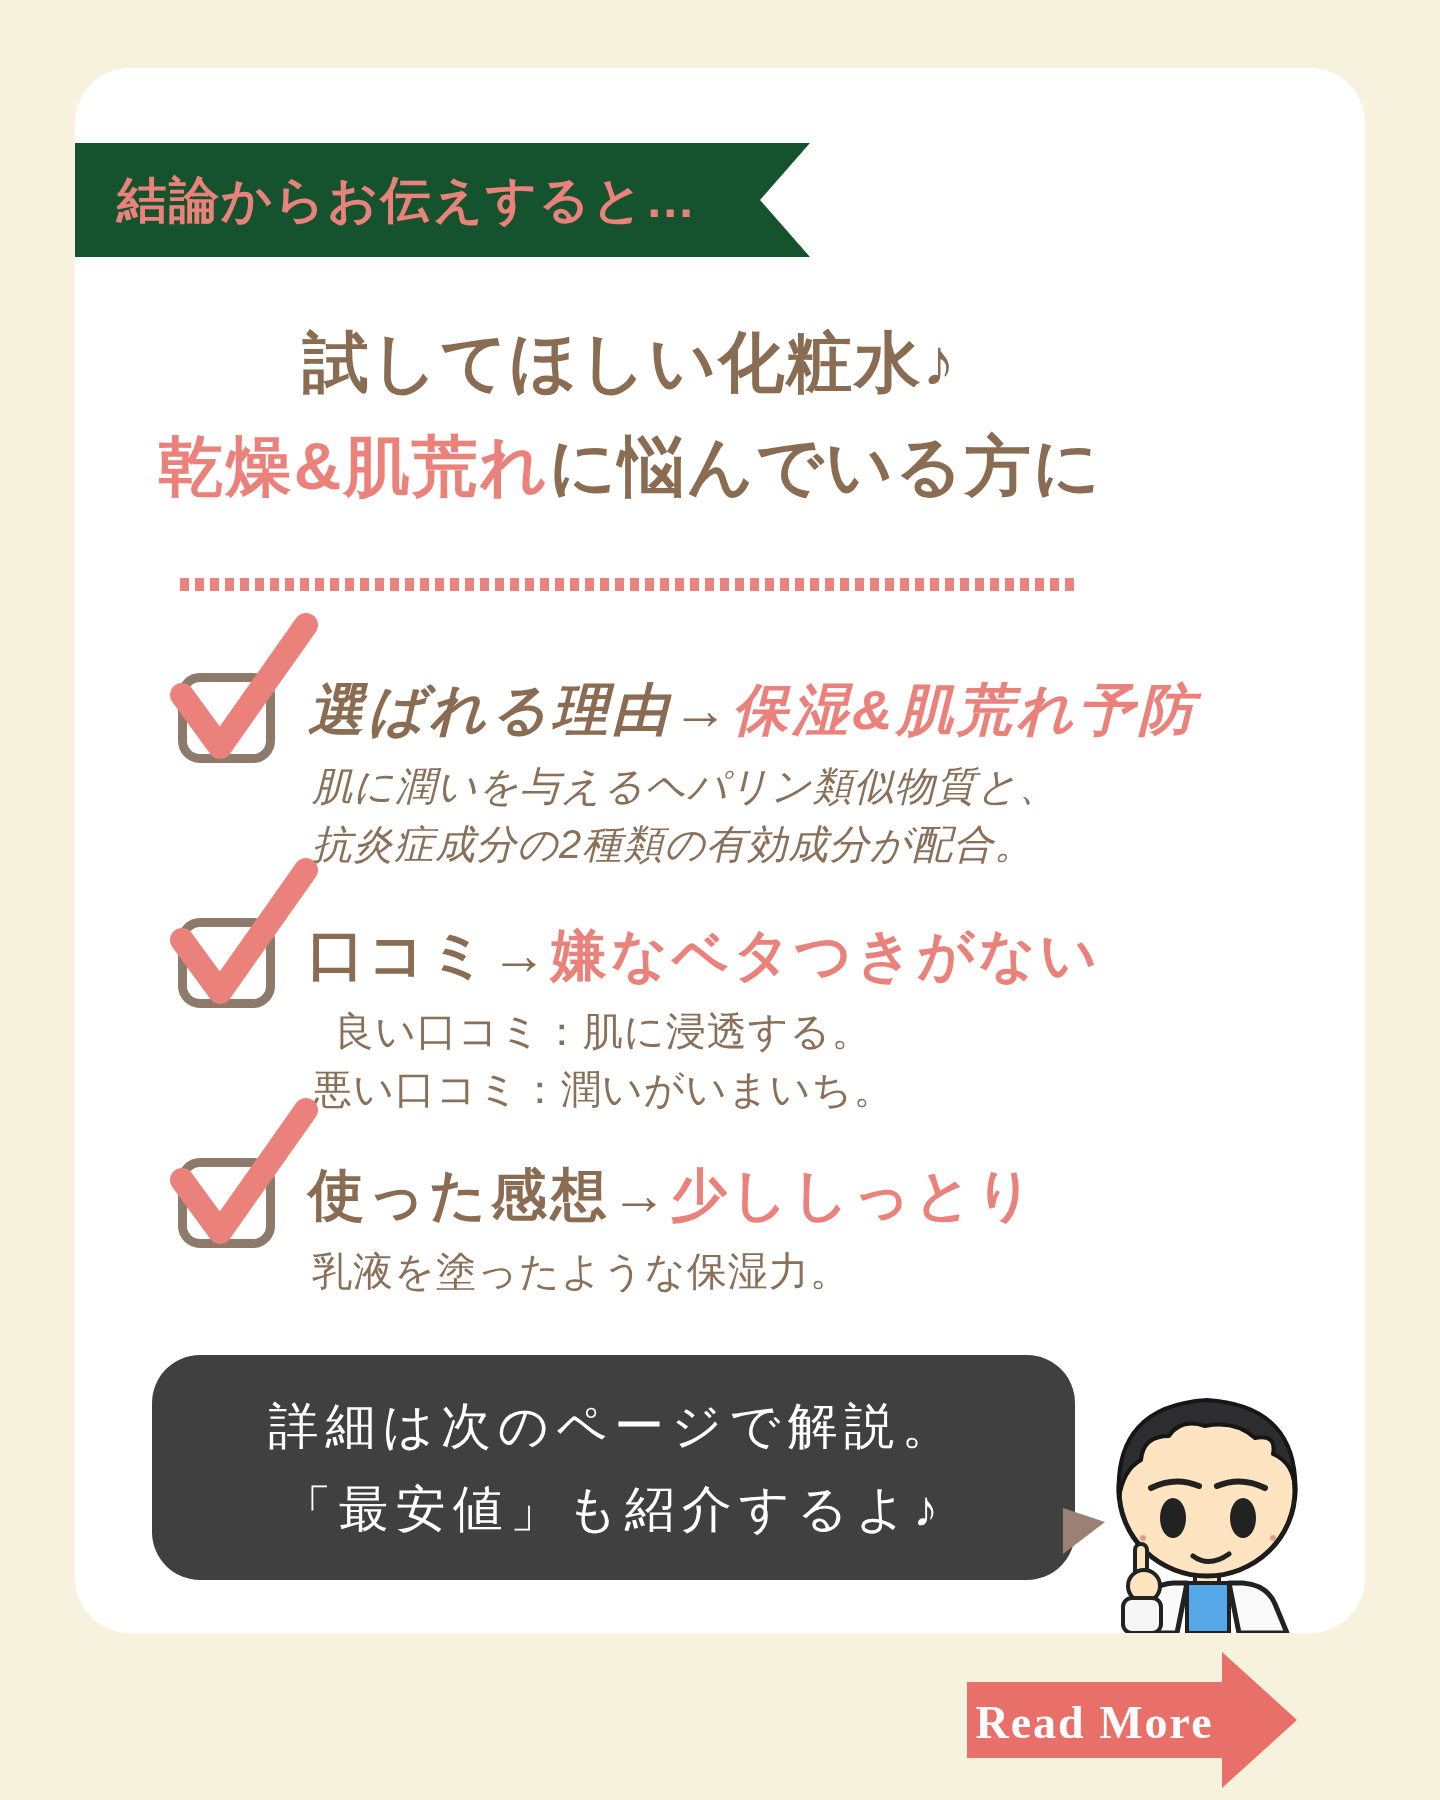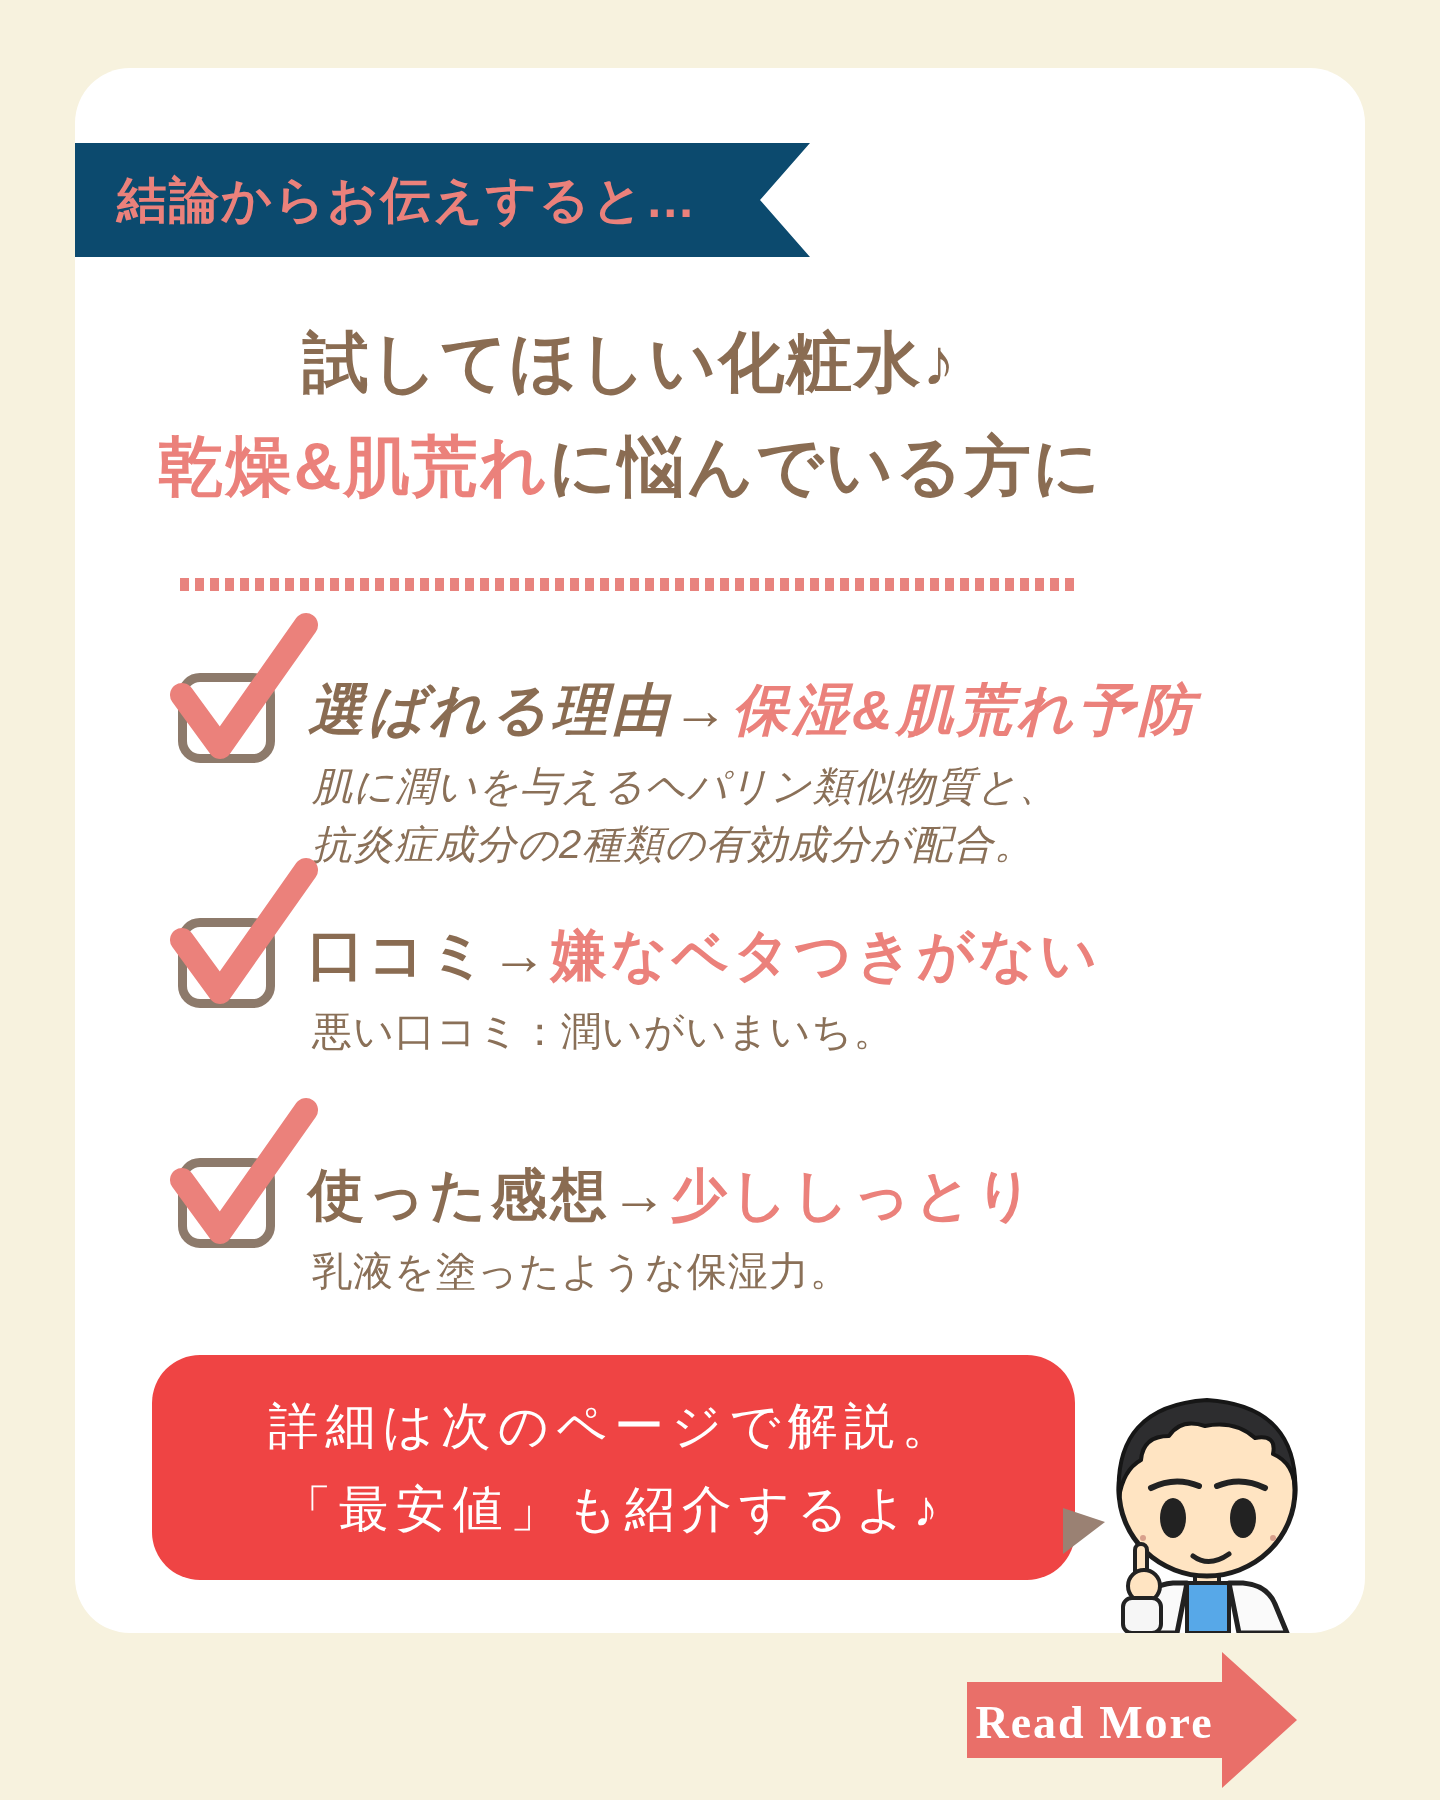--- a/index.html
+++ b/index.html
@@ -14,21 +14,21 @@
     position:absolute; left:75px; top:68px;
     width:1290px; height:1565px;
     background:#FFFFFF; border-radius:55px;
     overflow:hidden;
   }
 
   
   .banner {
     position:absolute; left:0; top:75px;
     width:735px; height:114px;
-    background:#0c4a6e;
+    background:#14532d;
     clip-path:polygon(0 0,100% 0,calc(100% - 50px) 50%,100% 100%,0 100%);
     display:flex; align-items:center;
     padding-left:42px; box-sizing:border-box;
   }
   .banner-label {
     color:#EB817B; font-size:50px; font-weight:700; letter-spacing:2px;
   }
 
   
   .title {
@@ -66,21 +66,21 @@
   .item-notes {
     position:absolute; left:142px; top:112px;
     font-size:40px; color:#8A7058; line-height:58px;
     letter-spacing:1px; white-space:nowrap;
   }
 
   
   .bubble {
     position:absolute; left:77px; top:1287px;
     width:923px; height:225px;
-    background:#ef4444; border-radius:48px;
+    background:#404040; border-radius:48px;
     color:#FFFFFF;
     display:flex; flex-direction:column; justify-content:center; align-items:center;
     gap:16px; font-size:50px; letter-spacing:7px; white-space:nowrap;
   }
   .bubble-tail {
     position:absolute; right:-30px; bottom:26px;
     width:0; height:0;
     border-left:42px solid #9A8173;
     border-top:14px solid transparent;
     border-bottom:32px solid transparent;
@@ -129,20 +129,21 @@
     </div>
   </div>
 
   <div class="item item-2">
     <div class="cbox"></div>
     <svg class="cmark" viewBox="0 0 156 168">
       <path d="M16 84 L54 136 L140 14" fill="none" stroke="#EB817B" stroke-width="24" stroke-linecap="round" stroke-linejoin="round"></path>
     </svg>
     <div class="item-head"><span>口コミ→</span><span class="hl">嫌なベタつきがない</span></div>
     <div class="item-notes">
+      <div>良い口コミ：肌に浸透する。</div>
       <div>悪い口コミ：潤いがいまいち。</div>
     </div>
   </div>
 
   <div class="item item-3">
     <div class="cbox"></div>
     <svg class="cmark" viewBox="0 0 156 168">
       <path d="M16 84 L54 136 L140 14" fill="none" stroke="#EB817B" stroke-width="24" stroke-linecap="round" stroke-linejoin="round"></path>
     </svg>
     <div class="item-head"><span>使った感想→</span><span class="hl">少ししっとり</span></div>

